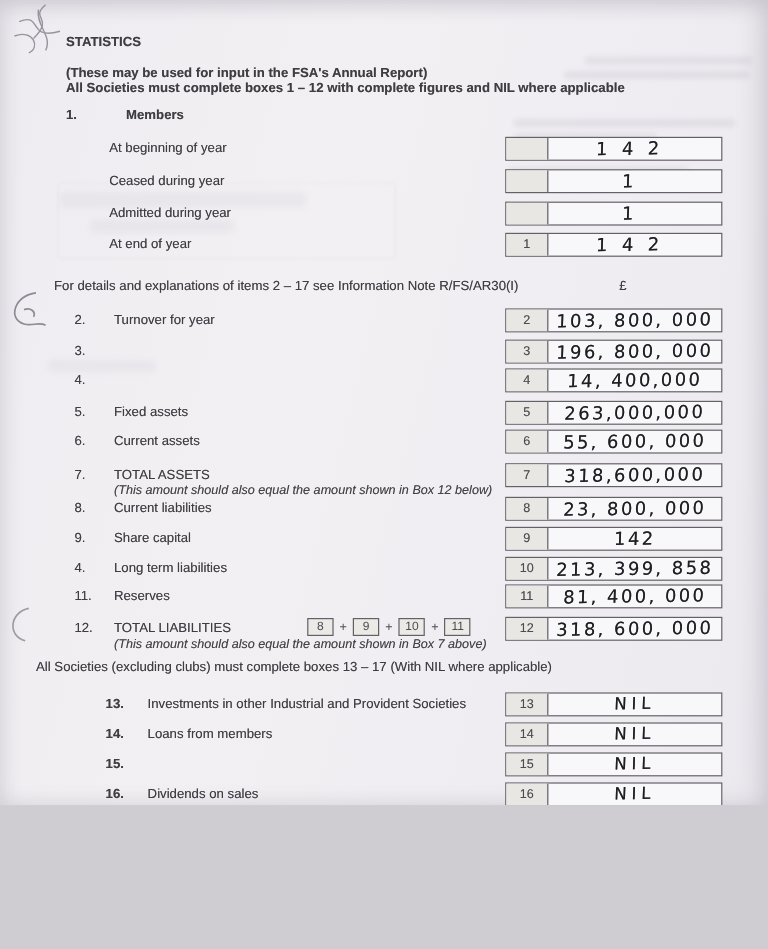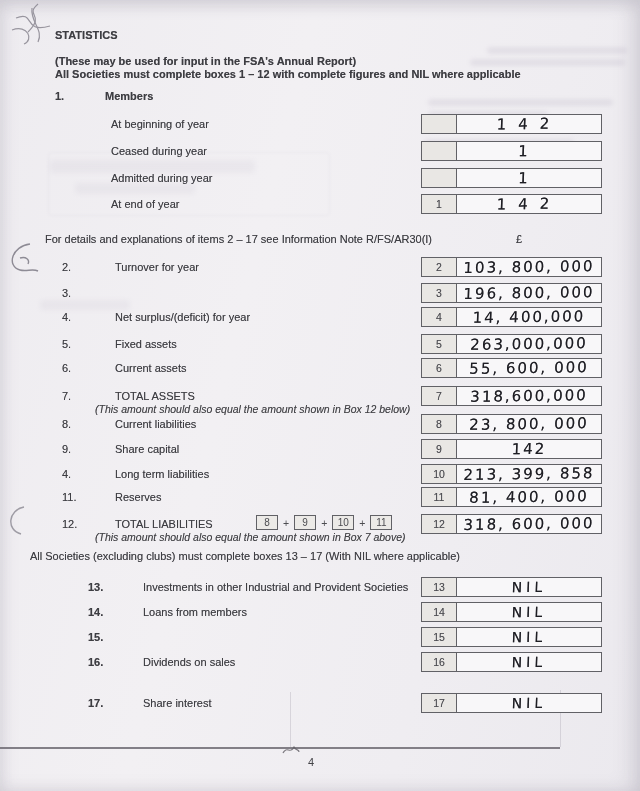--- a/index.html
+++ b/index.html
@@ -1,32 +1,32 @@
 <!DOCTYPE html>
 <html><head>
 <meta charset="utf-8">
 <style>
   html,body{margin:0;padding:0;background:#cfccd2;}
   .page{
-    position:relative;width:640px;height:791px;margin:0 auto;
+    position:relative;width:640px;height:671px;margin:0 auto;
     background:linear-gradient(104deg,#eeecf0 0%,#f2f0f3 38%,#efedf1 70%,#ebe9ee 100%);
     font-family:"Liberation Sans","DejaVu Sans",sans-serif;
     color:#3d3d42;overflow:hidden;
     box-shadow:inset -10px 0 18px rgba(110,105,125,.16),
                inset 0 8px 14px rgba(110,105,125,.10),
                inset 8px 0 14px rgba(110,105,125,.07);
   }
   .txt{position:absolute;font-size:11px;line-height:13px;white-space:nowrap;
        text-shadow:0 0 .4px rgba(61,61,66,.55);}
   .b{font-weight:bold;}
   .row{position:absolute;left:0;right:0;height:20px;}
   .row .num{position:absolute;left:62px;top:0;font-size:11px;line-height:20px;
             text-shadow:0 0 .4px rgba(61,61,66,.55);}
   .row .lbl{position:absolute;left:95px;top:0;font-size:11px;line-height:20px;white-space:nowrap;
-            text-shadow:0 0 .4px rgba(61,61,66,.55);margin-left:20px;}
+            text-shadow:0 0 .4px rgba(61,61,66,.55);}
   .member-row .lbl{left:91px;}
   .club-row .num{left:88px;font-weight:bold;}
   .club-row .lbl{left:123px;}
   .box{position:absolute;left:421px;top:0;width:181px;height:20px;box-sizing:border-box;
        border:1px solid #616166;background:#f8f7f9;display:flex;}
   .box-no{width:35px;box-sizing:border-box;background:#e9e7e4;border-right:1px solid #616166;
           display:flex;align-items:center;justify-content:center;
           font-size:10.5px;color:#4c4c51;text-shadow:0 0 .4px rgba(76,76,81,.5);}
   .box-val{flex:1;display:flex;align-items:center;justify-content:center;overflow:hidden;}
   .hand{font-family:"DejaVu Sans",sans-serif;font-size:15px;color:#1e1e24;
@@ -135,21 +135,20 @@
   </div>
   <div class="row item-row" style="top:283px">
     <span class="num">3.</span>
     <div class="box">
       <span class="box-no">3</span>
       <span class="box-val hand">196, 800, 000</span>
     </div>
   </div>
   <div class="row item-row" style="top:307px">
     <span class="num">4.</span>
-    <span class="lbl">Net surplus/(deficit) for year</span>
     <div class="box">
       <span class="box-no">4</span>
       <span class="box-val hand">14, 400,000</span>
     </div>
   </div>
   <div class="row item-row" style="top:334px">
     <span class="num">5.</span>
     <span class="lbl">Fixed assets</span>
     <div class="box">
       <span class="box-no">5</span>

